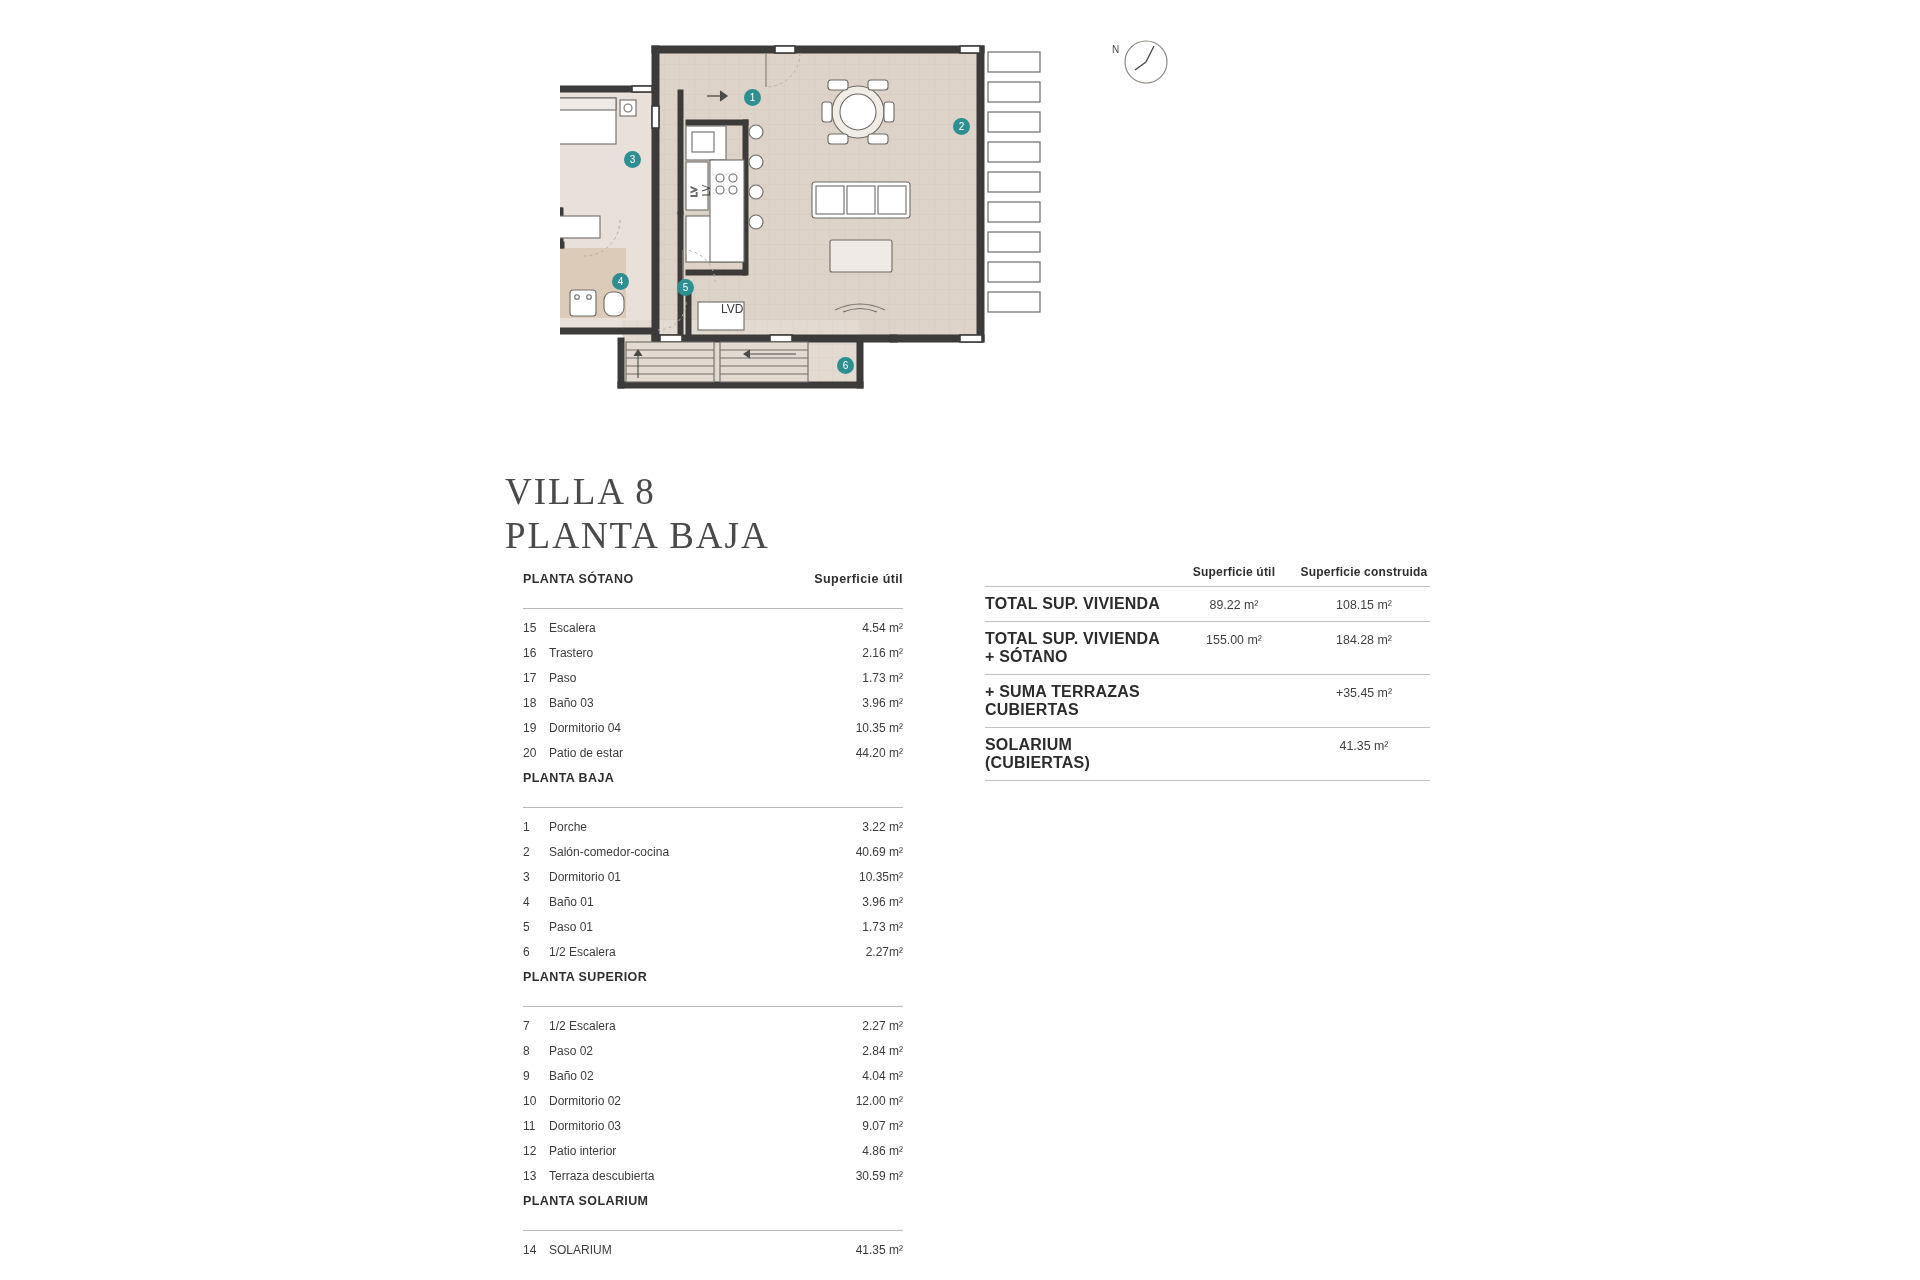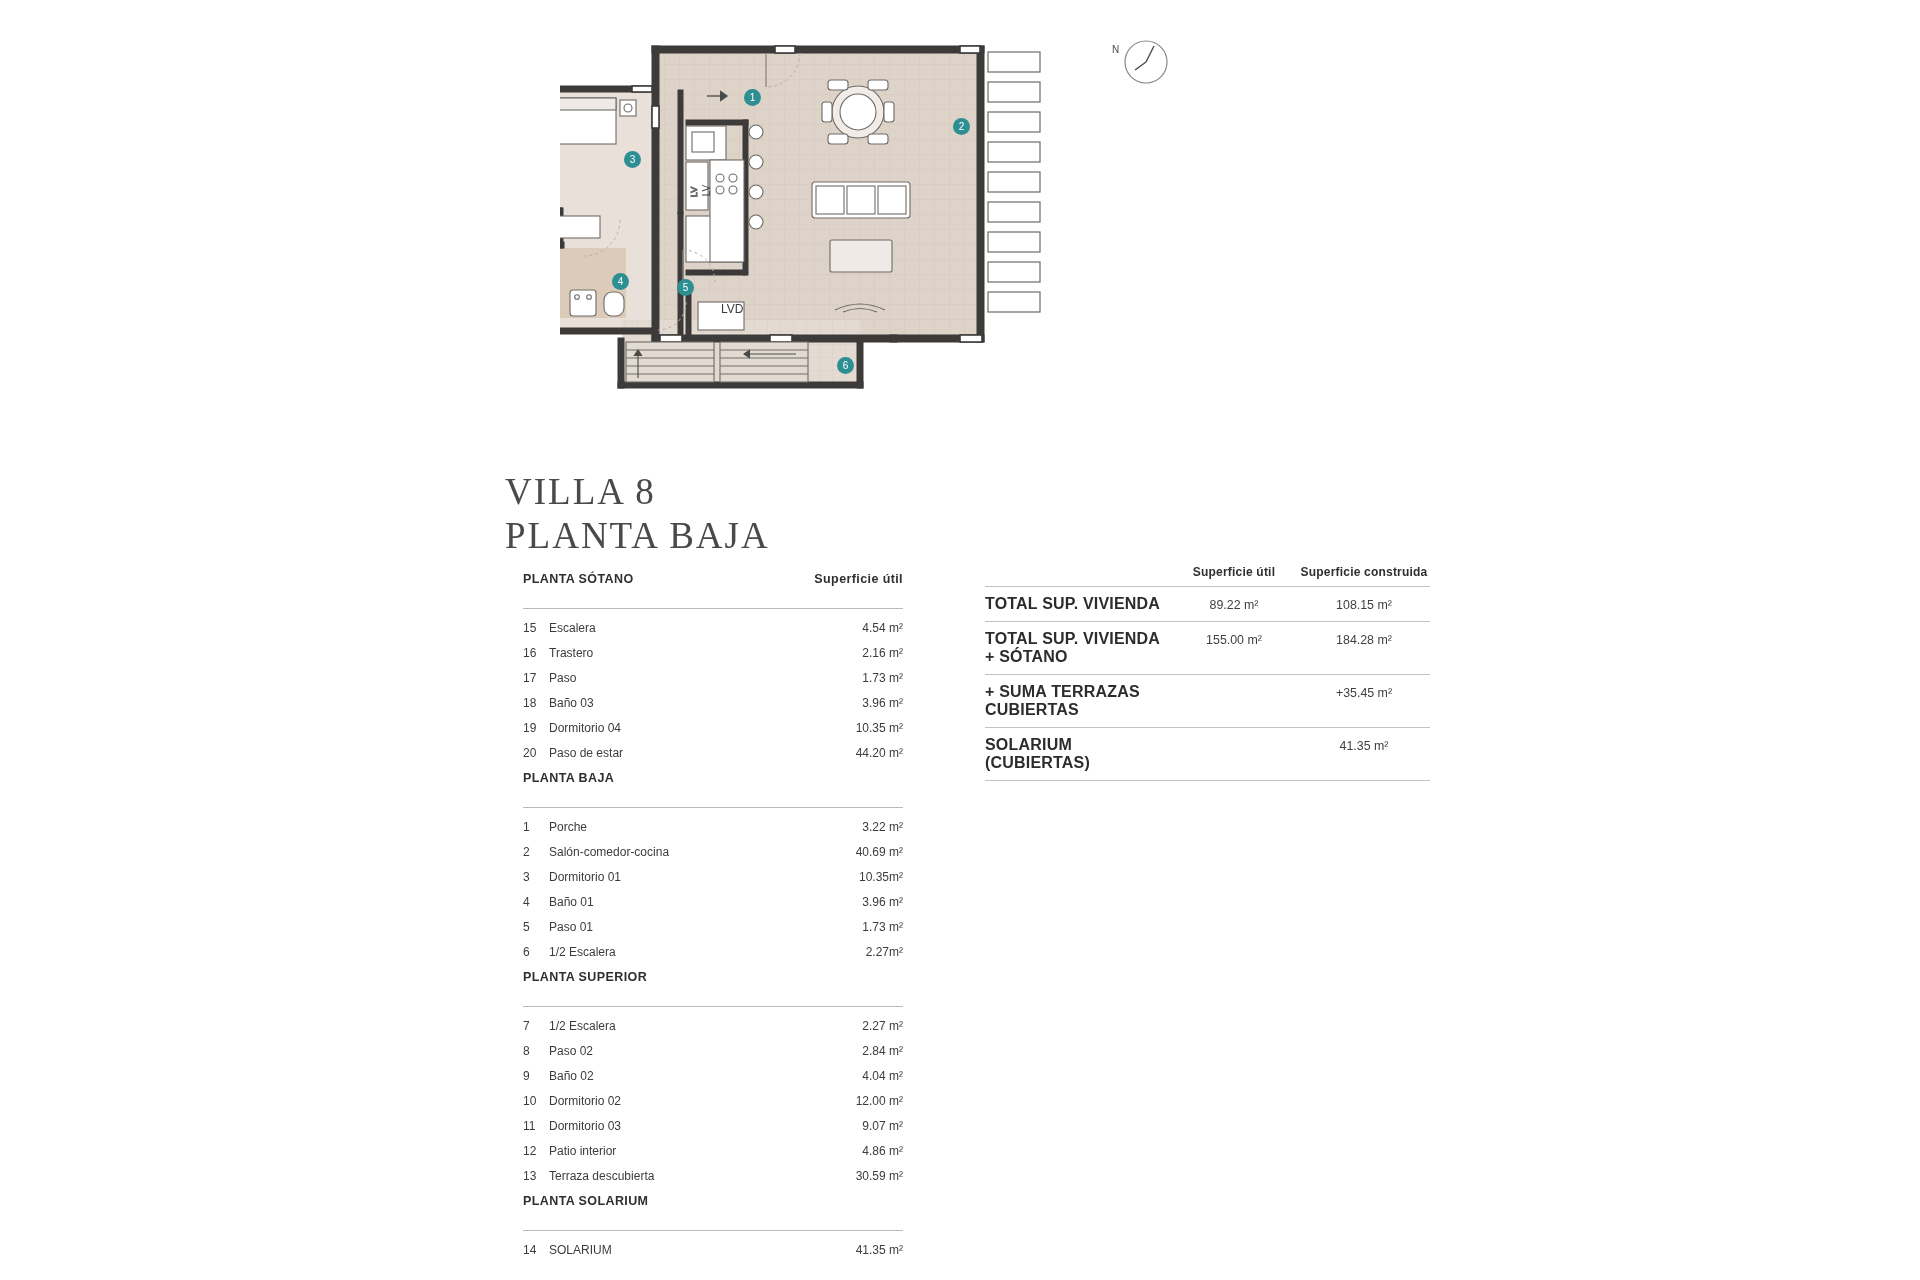--- a/index.html
+++ b/index.html
@@ -283,21 +283,21 @@
         <span class="nm">Baño 03</span>
         <span class="val">3.96 m²</span>
       </div>
       <div class="row">
         <span class="num">19</span>
         <span class="nm">Dormitorio 04</span>
         <span class="val">10.35 m²</span>
       </div>
       <div class="row">
         <span class="num">20</span>
-        <span class="nm">Paso de estar</span>
+        <span class="nm">Patio de estar</span>
         <span class="val">44.20 m²</span>
       </div>
       <div class="spacer"></div>
       <div class="sec-head">
         <span>PLANTA BAJA</span>
         <span></span>
       </div>
       <div class="spacer"></div>
       <div class="row">
         <span class="num">1</span>

